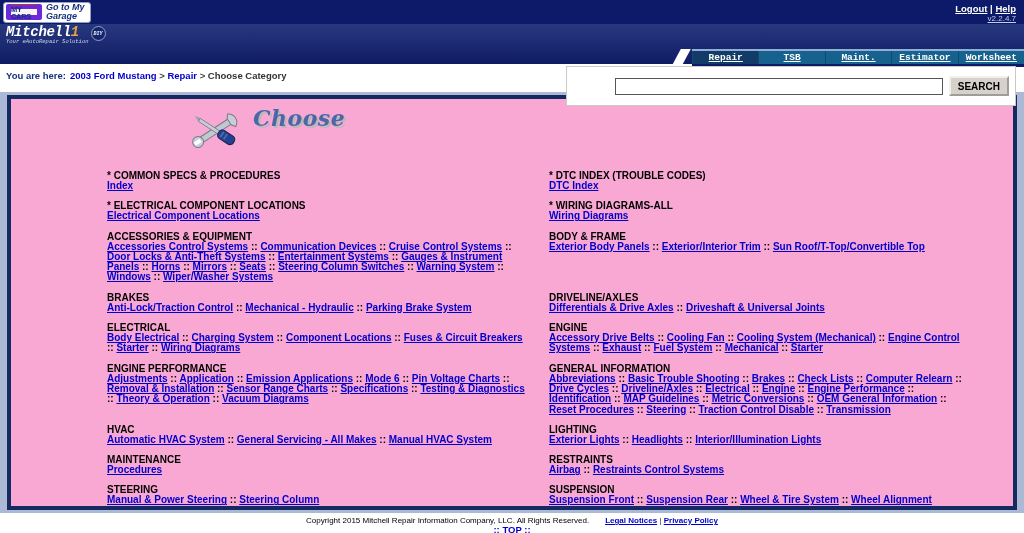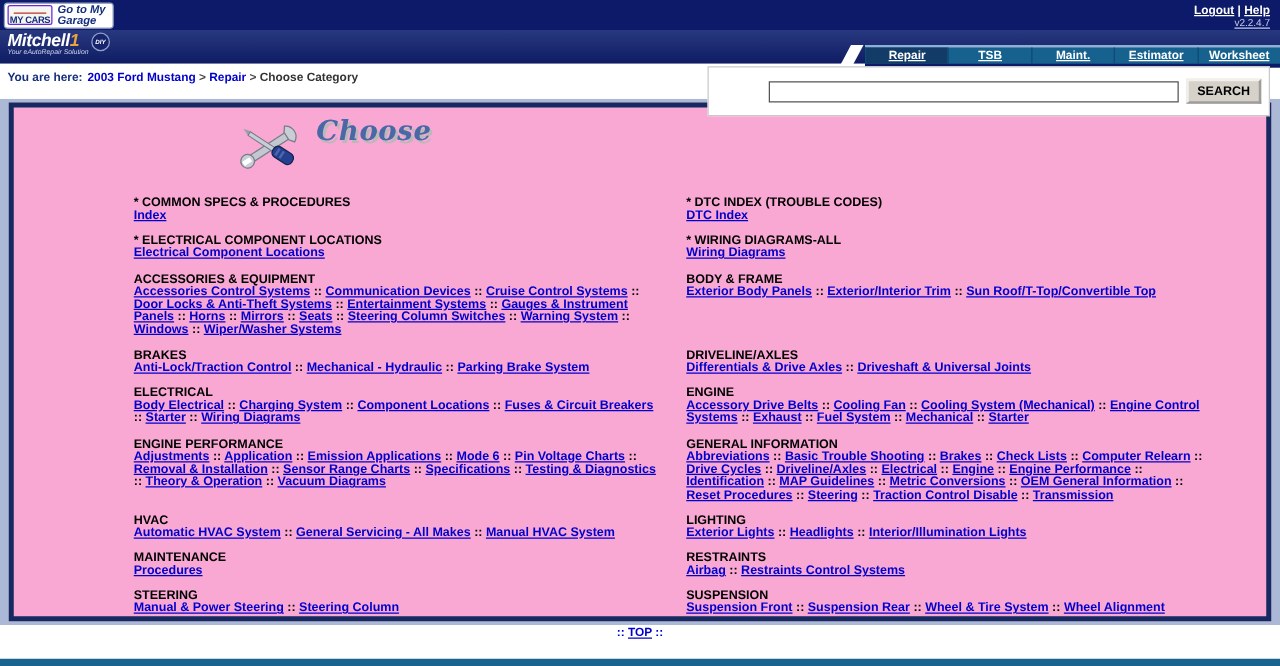--- a/index.html
+++ b/index.html
@@ -2,31 +2,31 @@
 <html><head>
 <meta charset="utf-8">
 <style>
   * { margin:0; padding:0; box-sizing:border-box; }
   html,body { width:1024px; height:533px; overflow:hidden; }
   body { font-family:"Liberation Sans", sans-serif; background:#fff; }
 
   
   .top-bar { height:24px; background:#0d1a69; position:relative; display:flex; align-items:center; }
   .garage-btn { margin-left:3px; background:#fff; border:1px solid #8fa0c0; border-radius:3px; height:21px; display:flex; align-items:center; gap:4px; padding:1px 5px 1px 2px; cursor:pointer; }
-  .plate { width:36px; height:16px; background:#f6f6f0; border:1px solid #6d28d9; border-radius:2px; display:flex; flex-direction:column; align-items:center; justify-content:flex-end; }
+  .plate { width:36px; height:16px; background:#f6f6f0; border:5px solid #6d28d9; border-radius:2px; display:flex; flex-direction:column; align-items:center; justify-content:center; }
   .plate-top { width:26px; height:3px; border-bottom:1px solid #b33; margin-bottom:1px; }
   .plate-text { font-size:7.5px; font-weight:bold; color:#16307e; line-height:7px; letter-spacing:-0.3px; }
   .garage-label { font-size:9px; font-weight:bold; font-style:italic; color:#16307e; line-height:9.5px; }
   .top-right { position:absolute; right:8px; top:4px; text-align:right; }
   .top-links { font-size:9.5px; font-weight:bold; color:#fff; line-height:10px; }
   .top-links a { color:#fff; text-decoration:underline; cursor:pointer; }
   .version { font-size:8px; color:#c7cde8; line-height:9px;text-decoration:underline; }
 
   
-  .logo-bar { height:27px; background:linear-gradient(#28387f,#0f1c64); position:relative; }
+  .logo-bar { height:40px; background:linear-gradient(#28387f,#0f1c64); position:relative;font-family:Liberation Mono, monospace; }
   .brand { position:absolute; left:6px; top:1px; display:flex; align-items:flex-start; gap:2px; }
   .brand-text { display:flex; flex-direction:column; }
   .brand-name { font-size:14px; font-weight:bold; font-style:italic; color:#fff; line-height:14px; letter-spacing:-0.3px; }
   .brand-name .one { color:#e8a33d; }
   .brand-tagline { font-size:5.5px; color:#cfd6ee; font-style:italic; line-height:6px; }
   .brand-badge { width:15px; height:15px; border-radius:50%; background:#16246e; border:1px solid #8fa0c8; color:#fff; font-size:5px; font-weight:bold; font-style:italic; display:flex; align-items:center; justify-content:center; margin-top:1px; }
   .tab-strip { position:absolute; right:0; bottom:-3px; width:332px; height:18px; display:flex; background:#17618e; border-top:2px solid #8fb0d4; border-bottom:3px solid #0d1a69; z-index:5; }
   .tab-slash { position:absolute; left:-16px; top:-2px; width:10px; height:18px; background:#fff; transform:skewX(-28deg); }
   .tab { flex:1; display:flex; align-items:center; justify-content:center; font-size:9.5px; font-weight:bold; color:#fff; text-decoration:underline; cursor:pointer; border-left:1px solid #0d4a74; }
   .tab.active { background:#123c67; }
@@ -231,19 +231,24 @@
               <div class="cat-heading">SUSPENSION</div>
               <div><a class="cat-link">Suspension Front</a><span class="sep"> :: </span><a class="cat-link">Suspension Rear</a><span class="sep"> :: </span><a class="cat-link">Wheel &amp; Tire System</a><span class="sep"> :: </span><a class="cat-link">Wheel Alignment</a></div>
             </td>
           </tr>
         </tbody>
     </table>
   </div>
 </div>
 
 <div class="footer">
+  <div class="copyright-line">
+    <span>Copyright 2015 Mitchell Repair Information Company, LLC.  All Rights Reserved.</span><span class="legal-gap"></span><a class="legal-link">Legal Notices</a>
+    <span class="legal-div">|</span>
+    <a class="legal-link">Privacy Policy</a>
+  </div>
   <div class="top-line">
     <span>::</span>
     <a>TOP</a>
     <span>::</span>
   </div>
 </div>
 <div class="bottom-bar"></div>
 
 </body></html>

